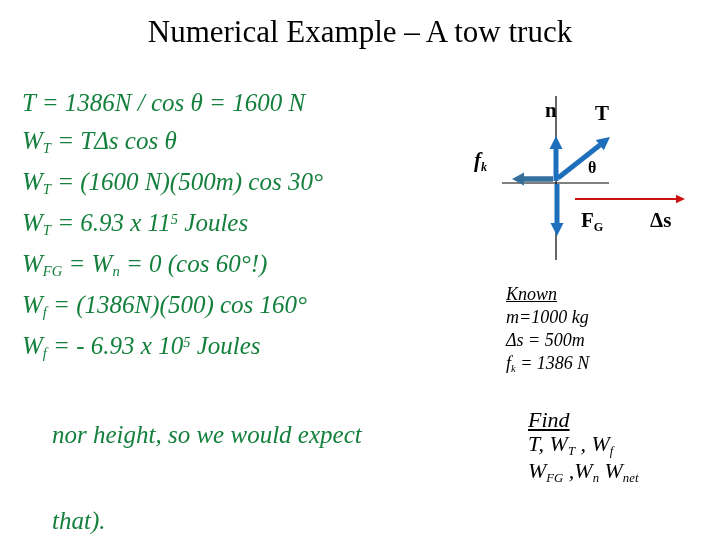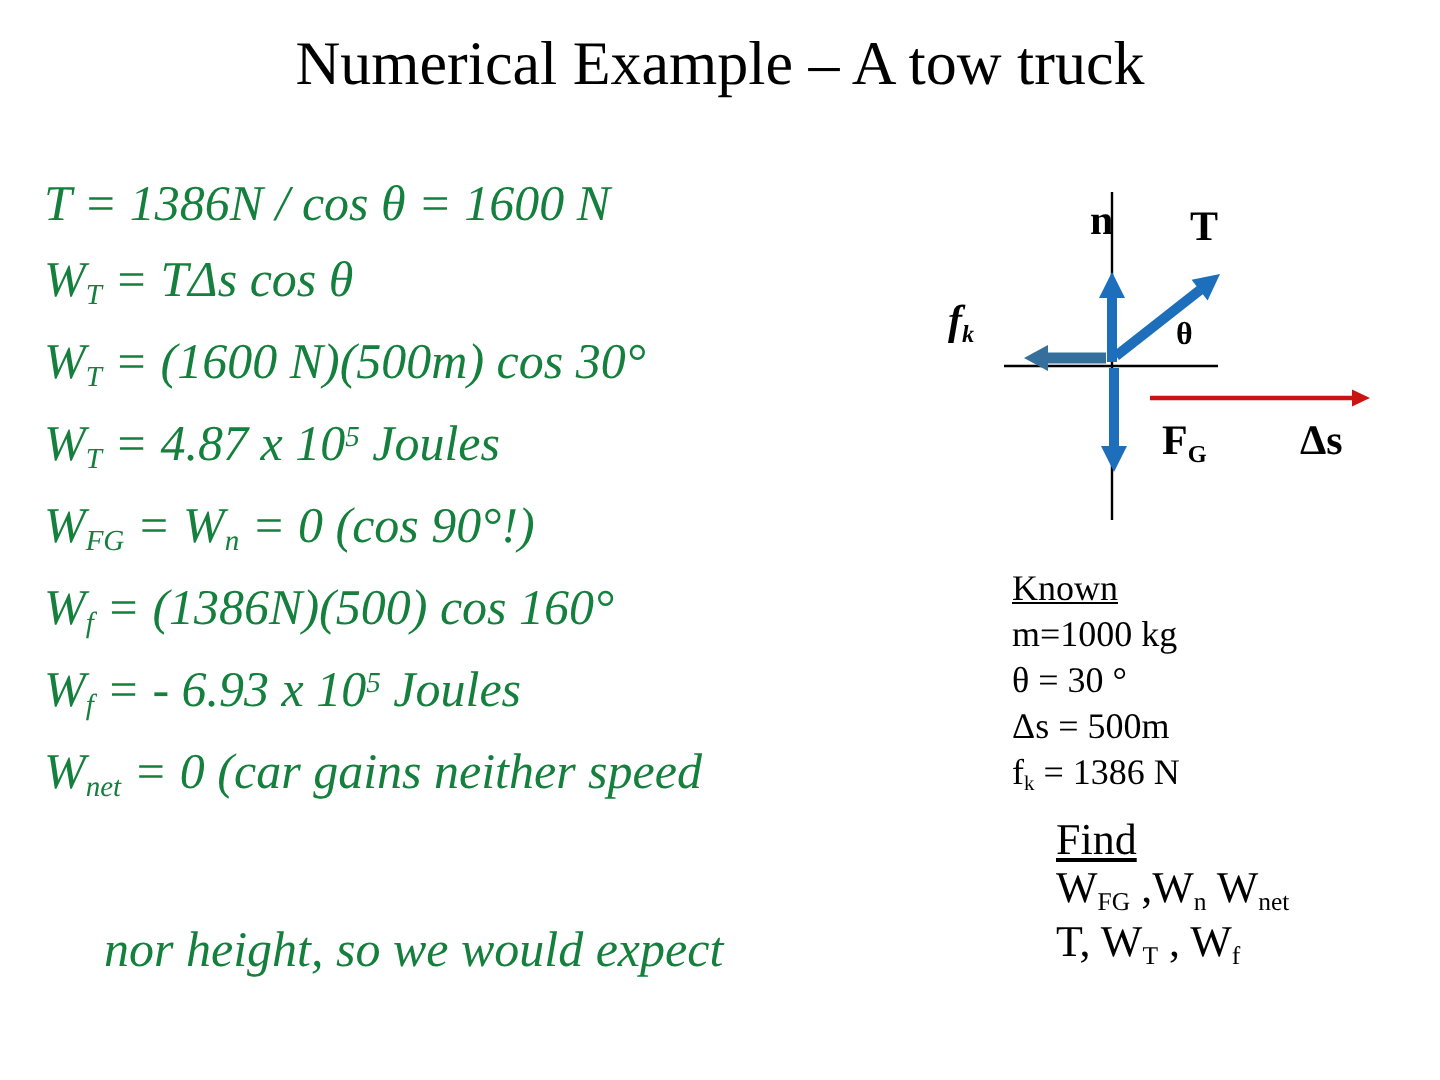--- a/index.html
+++ b/index.html
@@ -29,38 +29,37 @@
   .shaft-blue{stroke:var(--arrow-blue,#1d6fbc);stroke-width:5;fill:none;}
   .head-blue{fill:var(--arrow-blue,#1d6fbc);stroke:none;}
   .shaft-steel{stroke:var(--arrow-steel,#35709c);stroke-width:5.5;fill:none;}
   .head-steel{fill:var(--arrow-steel,#35709c);stroke:none;}
   .shaft-red{stroke:var(--arrow-red,#ce1212);stroke-width:2.2;fill:none;}
   .head-red{fill:var(--arrow-red,#ce1212);stroke:none;}
   .sidebox{position:absolute;color:#000;}
   .known{left:506px;top:283px;font-size:18px;line-height:23px;}
   .find{left:528px;top:408px;font-size:22px;line-height:24px;}
   .box-heading{text-decoration:underline;}
-  .side-line{white-space:nowrap;}
+  .side-line{white-space:nowrap;font-style:italic;}
 </style>
 </head>
 <body>
 
 <div class="slide">
 
   <div class="title">Numerical Example – A tow truck</div>
 
   <div class="equations" id="equations">
       <div class="eq-line"><span>T = 1386N / cos θ = 1600 N</span></div>
       <div class="eq-line"><span>W</span><sub>T</sub><span> = TΔs cos θ</span></div>
       <div class="eq-line"><span>W</span><sub>T</sub><span> = (1600 N)(500m) cos 30°</span></div>
-      <div class="eq-line"><span>W</span><sub>T</sub><span> = 4.87 x 10</span><sup>5</sup><span> Joules</span></div>
-      <div class="eq-line"><span>W</span><sub>FG</sub><span> = W</span><sub>n</sub><span> = 0 (cos 90°!)</span></div>
+      <div class="eq-line"><span>W</span><sub>T</sub><span> = 6.93 x 11</span><sup>5</sup><span> Joules</span></div>
+      <div class="eq-line"><span>W</span><sub>FG</sub><span> = W</span><sub>n</sub><span> = 0 (cos 60°!)</span></div>
       <div class="eq-line"><span>W</span><sub>f</sub><span> = (1386N)(500) cos 160°</span></div>
       <div class="eq-line"><span>W</span><sub>f</sub><span> = - 6.93 x 10</span><sup>5</sup><span> Joules</span></div>
-      <div class="eq-line"><span>W</span><sub>net</sub><span> = 0 (car gains neither speed</span></div>
       <div class="eq-line indent"><span>nor height, so we would expect</span></div>
       <div class="eq-line indent"><span>that).</span></div>
     </div>
 
   <div class="diagram">
     <svg width="280" height="190" viewBox="0 0 280 190">
       <line class="axis" x1="116" y1="16" x2="116" y2="180"></line>
       <line class="axis" x1="62" y1="103" x2="169" y2="103"></line>
 
       <line class="shaft-blue" x1="116" y1="101" x2="116" y2="67"></line>
@@ -84,27 +83,26 @@
     <span class="dlabel" style="left:34px;top:70px;font-style:italic;"><span>f</span><sub>k</sub></span>
     <span class="dlabel small" style="left:148px;top:80px;"><span>θ</span></span>
     <span class="dlabel" style="left:141px;top:130px;"><span>F</span><sub>G</sub></span>
     <span class="dlabel" style="left:210px;top:130px;"><span>Δs</span></span>
   </div>
 
   <div class="sidebox known">
     <div class="side-line box-heading">Known</div>
     <div id="known-lines">
         <div class="side-line"><span>m=1000 kg</span></div>
-        <div class="side-line"><span>θ = 30 °</span></div>
         <div class="side-line"><span>Δs = 500m</span></div>
         <div class="side-line"><span>f</span><sub>k</sub><span> = 1386 N</span></div>
       </div>
   </div>
 
   <div class="sidebox find">
     <div class="side-line box-heading">Find</div>
     <div id="find-lines">
+        <div class="side-line"><span>T, W</span><sub>T</sub><span> , W</span><sub>f</sub></div>
         <div class="side-line"><span>W</span><sub>FG</sub><span> ,W</span><sub>n</sub><span> W</span><sub>net</sub></div>
-        <div class="side-line"><span>T, W</span><sub>T</sub><span> , W</span><sub>f</sub></div>
       </div>
   </div>
 
 </div>
 
 </body></html>

